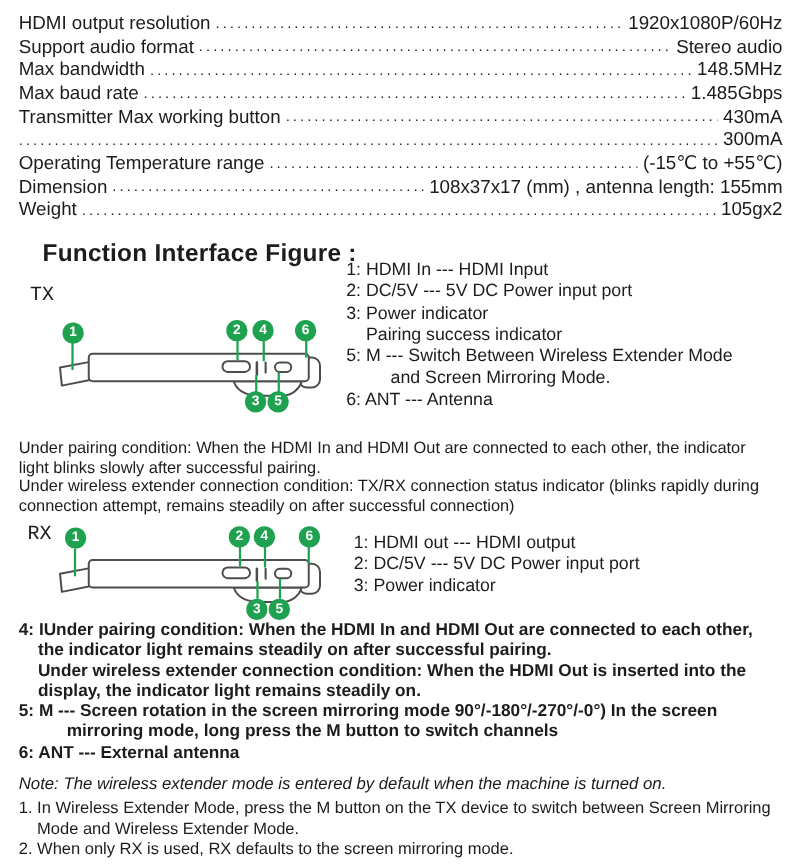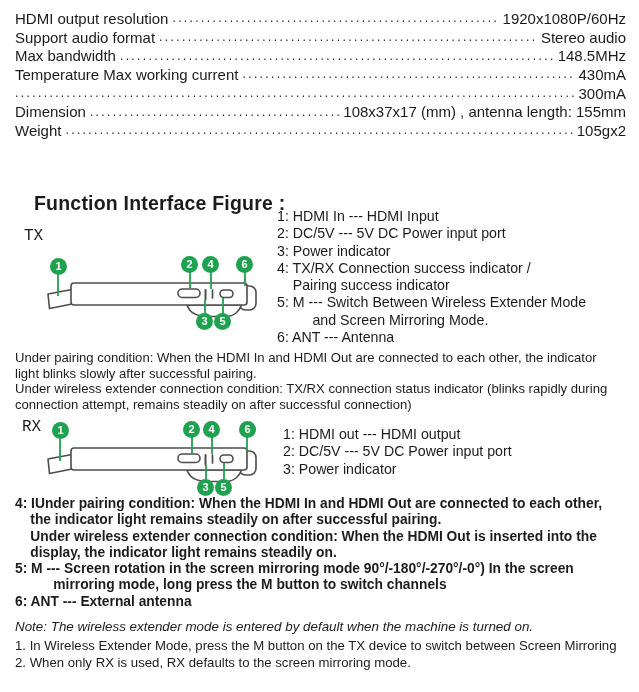--- a/index.html
+++ b/index.html
@@ -51,27 +51,37 @@
       <span class="spec-label">Support audio format</span>
       <span class="leader"></span>
       <span class="spec-value">Stereo audio</span>
     </div>
     <div class="spec-row">
       <span class="spec-label">Max bandwidth</span>
       <span class="leader"></span>
       <span class="spec-value">148.5MHz</span>
     </div>
     <div class="spec-row">
-      <span class="spec-label">Temperature Max working current</span>
+      <span class="spec-label">Max baud rate</span>
+      <span class="leader"></span>
+      <span class="spec-value">1.485Gbps</span>
+    </div>
+    <div class="spec-row">
+      <span class="spec-label">Transmitter Max working button</span>
       <span class="leader"></span>
       <span class="spec-value">430mA</span>
     </div>
     <div class="spec-row">
       <span class="leader"></span>
       <span class="spec-value">300mA</span>
+    </div>
+    <div class="spec-row">
+      <span class="spec-label">Operating Temperature range</span>
+      <span class="leader"></span>
+      <span class="spec-value">(-15℃ to +55℃)</span>
     </div>
     <div class="spec-row">
       <span class="spec-label">Dimension</span>
       <span class="leader"></span>
       <span class="spec-value">108x37x17 (mm) , antenna length: 155mm</span>
     </div>
     <div class="spec-row">
       <span class="spec-label">Weight</span>
       <span class="leader"></span>
       <span class="spec-value">105gx2</span>
@@ -111,21 +121,21 @@
     </g>
   </svg>
   <div class="callout" style="left:35px;top:5px;">1</div>
   <div class="callout" style="left:166px;top:3px;">2</div>
   <div class="callout" style="left:187px;top:3px;">4</div>
   <div class="callout" style="left:221px;top:3px;">6</div>
   <div class="callout" style="left:181px;top:60px;">3</div>
   <div class="callout" style="left:199px;top:60px;">5</div>
 </div>
 
-<div class="tblock portlist" style="left:277px;top:208px;"><div>1: HDMI In --- HDMI Input</div><div>2: DC/5V --- 5V DC Power input port</div><div>3: Power indicator</div><div>4: TX/RX Connection success indicator /</div><div>    Pairing success indicator</div><div>5: M --- Switch Between Wireless Extender Mode</div><div>         and Screen Mirroring Mode.</div><div>6: ANT --- Antenna</div></div>
+<div class="tblock portlist" style="left:277px;top:208px;"><div>1: HDMI In --- HDMI Input</div><div>2: DC/5V --- 5V DC Power input port</div><div>3: Power indicator</div><div>    Pairing success indicator</div><div>5: M --- Switch Between Wireless Extender Mode</div><div>         and Screen Mirroring Mode.</div><div>6: ANT --- Antenna</div></div>
 
 <div class="tblock para" style="left:15px;top:350px;"><div>Under pairing condition: When the HDMI In and HDMI Out are connected to each other, the indicator</div><div>light blinks slowly after successful pairing.</div><div>Under wireless extender connection condition: TX/RX connection status indicator (blinks rapidly during</div><div>connection attempt, remains steadily on after successful connection)</div></div>
 
 <div class="dev-label" style="left:22px;top:418px;">RX</div>
 
 <div class="fig" style="left:15px;top:418px;">
   <svg width="280" height="90" viewBox="0 0 280 90">
     <g stroke="#4d4d4d" stroke-width="1.6" fill="#ffffff" stroke-linejoin="round" stroke-linecap="round">
       <rect x="224" y="33" width="17" height="24" rx="6.5"></rect>
       <path d="M172,52 C175,61 183,63.5 193,63.5 L211,63.5 C219,63.5 224.5,58 226.5,52 Z"></path>
@@ -152,13 +162,13 @@
   <div class="callout" style="left:182px;top:61px;">3</div>
   <div class="callout" style="left:200px;top:61px;">5</div>
 </div>
 
 <div class="tblock portlist" style="left:283px;top:426px;"><div>1: HDMI out --- HDMI output</div><div>2: DC/5V --- 5V DC Power input port</div><div>3: Power indicator</div></div>
 
 <div class="tblock notes" style="left:15px;top:496px;"><div>4: IUnder pairing condition: When the HDMI In and HDMI Out are connected to each other,</div><div>    the indicator light remains steadily on after successful pairing.</div><div>    Under wireless extender connection condition: When the HDMI Out is inserted into the</div><div>    display, the indicator light remains steadily on.</div><div>5: M --- Screen rotation in the screen mirroring mode 90°/-180°/-270°/-0°) In the screen</div><div>          mirroring mode, long press the M button to switch channels</div><div>6: ANT --- External antenna</div></div>
 
 <div class="noteline" style="left:15px;top:619px;font-style:italic;">Note: The wireless extender mode is entered by default when the machine is turned on.</div>
 
-<div class="tblock bottom" style="left:15px;top:638px;"><div>1. In Wireless Extender Mode, press the M button on the TX device to switch between Screen Mirroring</div><div>2. When only RX is used, RX defaults to the screen mirroring mode.</div></div>
+<div class="tblock bottom" style="left:15px;top:638px;"><div>1. In Wireless Extender Mode, press the M button on the TX device to switch between Screen Mirroring</div><div>    Mode and Wireless Extender Mode.</div><div>2. When only RX is used, RX defaults to the screen mirroring mode.</div></div>
 
 </body></html>

